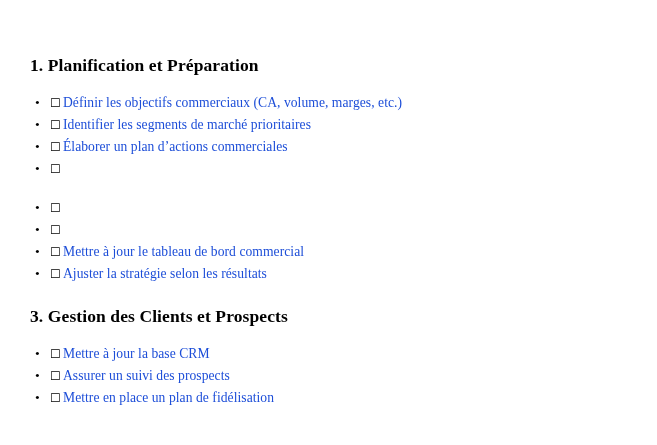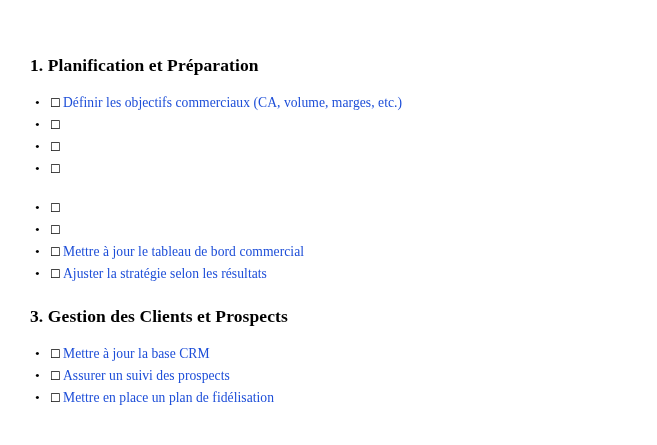--- a/index.html
+++ b/index.html
@@ -107,24 +107,26 @@
       <h2 class="section-heading">1. Planification et Préparation</h2>
       <ul class="checklist">
         <li class="check-item">
           <span class="bullet-marker">•</span>
           <span class="checkbox-glyph">☐</span>
           <span class="item-label">Définir les objectifs commerciaux (CA, volume, marges, etc.)</span>
         </li>
         <li class="check-item">
           <span class="bullet-marker">•</span>
           <span class="checkbox-glyph">☐</span>
+          <span class="item-label">Identifier les segments de marché prioritaires</span>
         </li>
         <li class="check-item">
           <span class="bullet-marker">•</span>
           <span class="checkbox-glyph">☐</span>
+          <span class="item-label">Élaborer un plan d’actions commerciales</span>
         </li>
         <li class="check-item">
           <span class="bullet-marker">•</span>
           <span class="checkbox-glyph">☐</span>
         </li>
       </ul>
     </section>
 
     <section class="section section-2">
       <ul class="checklist">

